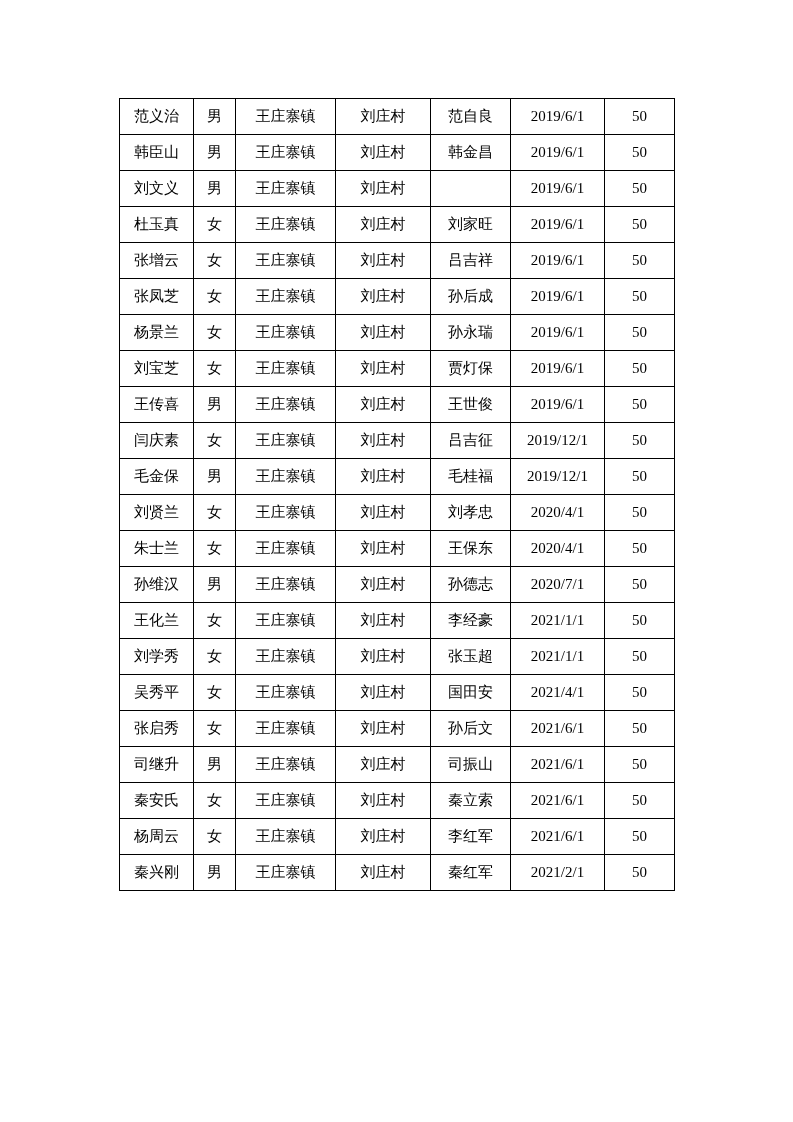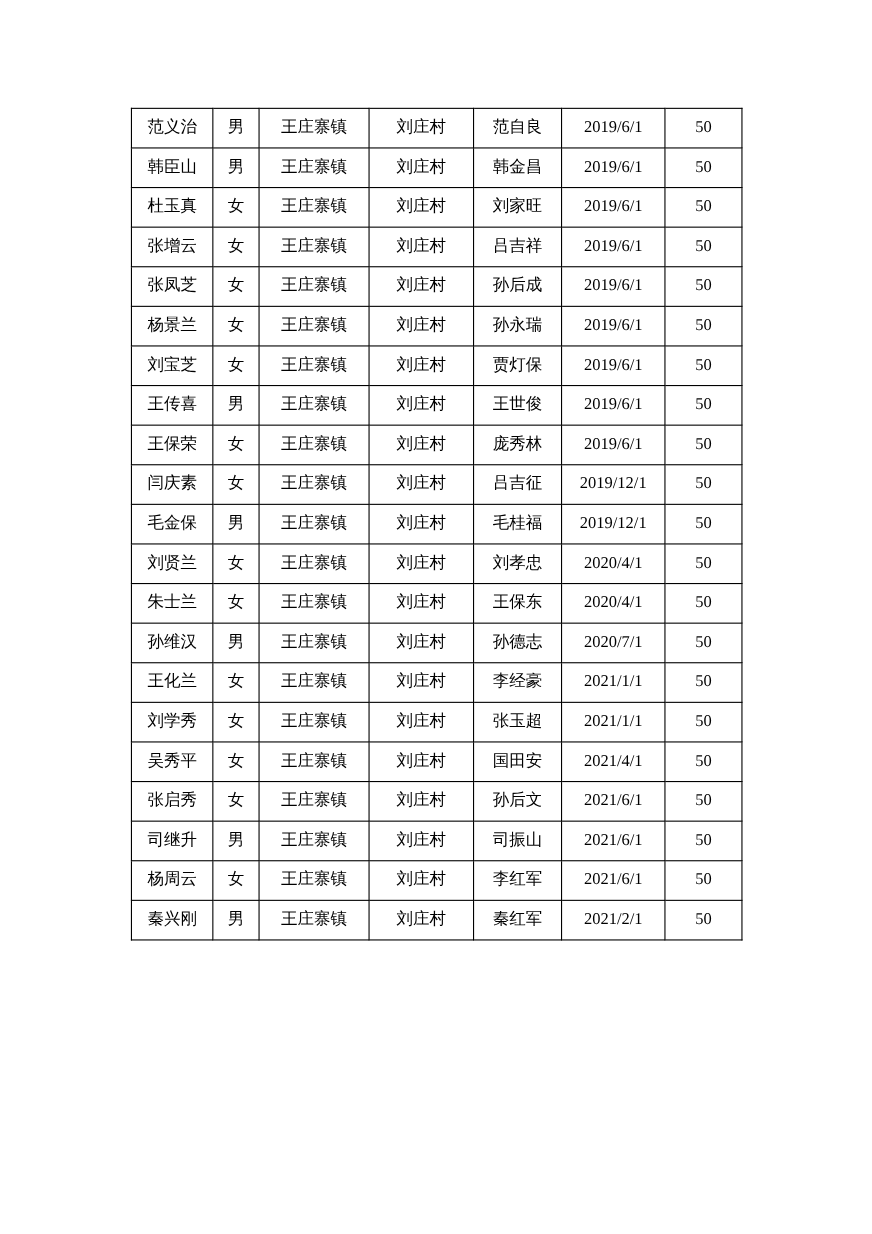--- a/index.html
+++ b/index.html
@@ -75,20 +75,29 @@
         <tr>
           <td>韩臣山</td>
           <td>男</td>
           <td>王庄寨镇</td>
           <td>刘庄村</td>
           <td>韩金昌</td>
           <td class="date-cell">2019/6/1</td>
           <td class="amt-cell">50</td>
         </tr>
         <tr>
+          <td>刘文义</td>
+          <td>男</td>
+          <td>王庄寨镇</td>
+          <td>刘庄村</td>
+          <td></td>
+          <td class="date-cell">2019/6/1</td>
+          <td class="amt-cell">50</td>
+        </tr>
+        <tr>
           <td>杜玉真</td>
           <td>女</td>
           <td>王庄寨镇</td>
           <td>刘庄村</td>
           <td>刘家旺</td>
           <td class="date-cell">2019/6/1</td>
           <td class="amt-cell">50</td>
         </tr>
         <tr>
           <td>张增云</td>
@@ -125,29 +134,20 @@
           <td>贾灯保</td>
           <td class="date-cell">2019/6/1</td>
           <td class="amt-cell">50</td>
         </tr>
         <tr>
           <td>王传喜</td>
           <td>男</td>
           <td>王庄寨镇</td>
           <td>刘庄村</td>
           <td>王世俊</td>
-          <td class="date-cell">2019/6/1</td>
-          <td class="amt-cell">50</td>
-        </tr>
-        <tr>
-          <td>王保荣</td>
-          <td>女</td>
-          <td>王庄寨镇</td>
-          <td>刘庄村</td>
-          <td>庞秀林</td>
           <td class="date-cell">2019/6/1</td>
           <td class="amt-cell">50</td>
         </tr>
         <tr>
           <td>闫庆素</td>
           <td>女</td>
           <td>王庄寨镇</td>
           <td>刘庄村</td>
           <td>吕吉征</td>
           <td class="date-cell">2019/12/1</td>
@@ -224,20 +224,29 @@
           <td>孙后文</td>
           <td class="date-cell">2021/6/1</td>
           <td class="amt-cell">50</td>
         </tr>
         <tr>
           <td>司继升</td>
           <td>男</td>
           <td>王庄寨镇</td>
           <td>刘庄村</td>
           <td>司振山</td>
+          <td class="date-cell">2021/6/1</td>
+          <td class="amt-cell">50</td>
+        </tr>
+        <tr>
+          <td>秦安氏</td>
+          <td>女</td>
+          <td>王庄寨镇</td>
+          <td>刘庄村</td>
+          <td>秦立索</td>
           <td class="date-cell">2021/6/1</td>
           <td class="amt-cell">50</td>
         </tr>
         <tr>
           <td>杨周云</td>
           <td>女</td>
           <td>王庄寨镇</td>
           <td>刘庄村</td>
           <td>李红军</td>
           <td class="date-cell">2021/6/1</td>

